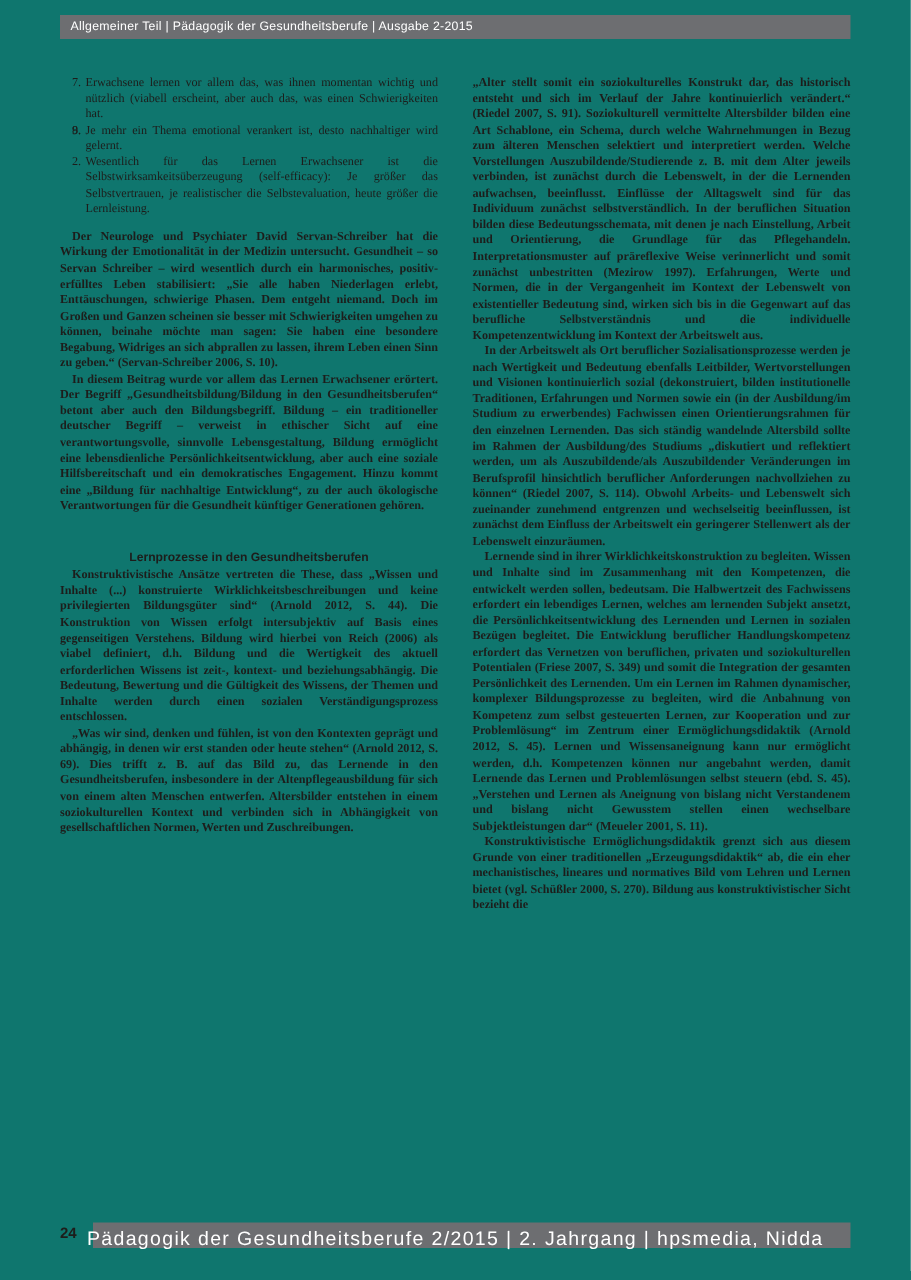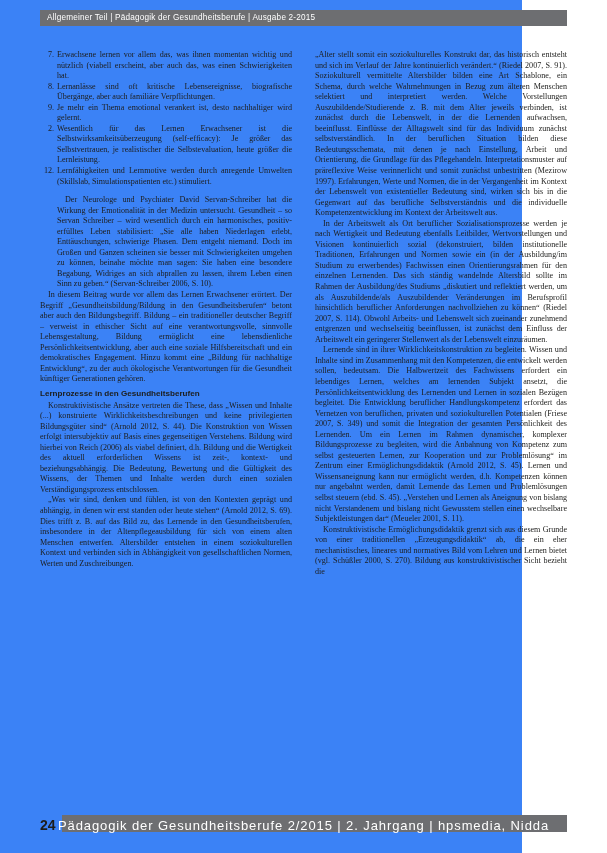--- a/index.html
+++ b/index.html
@@ -9,26 +9,26 @@
   body {
     width: 607px;
     height: 853px;
     background: #ffffff;
     font-family: "Liberation Serif", serif;
     color: #1a1a1a;
     position: relative;
     overflow: hidden;
   }
   .page {
-    width: 522px;
+    width: 607px;
     height: 853px;
     position: relative;
     box-sizing: border-box;
     padding: 0;
-    background: #3b82f6;
+    background: #0f766e;
   }
 
   
   .header {
     position: absolute;
     top: 0;
     left: 0;
     width: 607px;
     height: 30px;
   }
@@ -72,36 +72,36 @@
     hyphens: auto;
     -webkit-hyphens: auto;
     color: #1d1d1b;
   }
   .col-left { left: 0; }
   .col-right { left: 275px; }
 
   .col p {
     margin: 0 0 0 0;
     text-align: justify;
+    font-weight: bold;
   }
   .col p.spaced {
     margin-top: 8px;
-    margin-left: 17px;
   }
   .col p.indent {
     text-indent: 8px;
   }
   .subhead {
     font-family: "Liberation Sans", sans-serif;
     font-size: 8.1px;
     font-weight: bold;
-    margin-top: 4px;
+    margin-top: 24px;
     margin-bottom: 1px;
     color: #1d1d1b;
-    text-align: left;
+    text-align: center;
   }
 
   
   ol.numlist {
     margin: 0;
     padding: 0;
     list-style: none;
   }
   ol.numlist li {
     position: relative;
@@ -131,21 +131,21 @@
     left: 22px;
     width: 505px;
     height: 17px;
     background: #6d6e71;
   }
   .footer-pagenum {
     position: absolute;
     top: 2px;
     left: 0;
     font-family: "Liberation Sans", sans-serif;
-    font-size: 14px;
+    font-size: 10px;
     color: #1d1d1b;
     font-weight: bold;
   }
   .footer-text {
     position: absolute;
     top: 3px;
     left: 0;
     width: 527px;
     text-align: center;
     font-family: "Liberation Sans", sans-serif;
@@ -169,33 +169,28 @@
 
     <div class="col col-left">
 
       <ol class="numlist">
         <li>
           <span class="num">7.</span>
           <span>Erwachsene lernen vor allem das, was ihnen momentan wichtig und nützlich (viabell erscheint, aber auch das, was einen Schwierigkeiten hat.</span>
         </li>
         <li>
           <span class="num">8.</span>
-          <span>Lernanlässe sind oft kritische Lebensereignisse, biografische Übergänge, aber auch familiäre Verpflichtungen.</span>
         </li>
         <li>
           <span class="num">9.</span>
           <span>Je mehr ein Thema emotional verankert ist, desto nachhaltiger wird gelernt.</span>
         </li>
         <li>
           <span class="num">2.</span>
           <span>Wesentlich für das Lernen Erwachsener ist die Selbstwirksamkeitsüberzeugung (self-efficacy): Je größer das Selbstvertrauen, je realistischer die Selbstevaluation, heute größer die Lernleistung.</span>
-        </li>
-        <li>
-          <span class="num">12.</span>
-          <span>Lernfähigkeiten und Lernmotive werden durch anregende Umwelten (Skillslab, Simulationspatienten etc.) stimuliert.</span>
         </li>
       </ol>
 
       <p class="spaced indent">Der Neurologe und Psychiater David Servan-Schreiber hat die Wirkung der Emotionalität in der Medizin untersucht. Gesundheit – so Servan Schreiber – wird wesentlich durch ein harmonisches, positiv-erfülltes Leben stabilisiert: „Sie alle haben Niederlagen erlebt, Enttäuschungen, schwierige Phasen. Dem entgeht niemand. Doch im Großen und Ganzen scheinen sie besser mit Schwierigkeiten umgehen zu können, beinahe möchte man sagen: Sie haben eine besondere Begabung, Widriges an sich abprallen zu lassen, ihrem Leben einen Sinn zu geben.“ (Servan-Schreiber 2006, S. 10).</p>
       <p class="indent">In diesem Beitrag wurde vor allem das Lernen Erwachsener erörtert. Der Begriff „Gesundheitsbildung/Bildung in den Gesundheitsberufen“ betont aber auch den Bildungsbegriff. Bildung – ein traditioneller deutscher Begriff – verweist in ethischer Sicht auf eine verantwortungsvolle, sinnvolle Lebensgestaltung, Bildung ermöglicht eine lebensdienliche Persönlichkeitsentwicklung, aber auch eine soziale Hilfsbereitschaft und ein demokratisches Engagement. Hinzu kommt eine „Bildung für nachhaltige Entwicklung“, zu der auch ökologische Verantwortungen für die Gesundheit künftiger Generationen gehören.</p>
 
       <div class="subhead">Lernprozesse in den Gesundheitsberufen</div>
 
       <p class="indent">Konstruktivistische Ansätze vertreten die These, dass „Wissen und Inhalte (...) konstruierte Wirklichkeitsbeschreibungen und keine privilegierten Bildungsgüter sind“ (Arnold 2012, S. 44). Die Konstruktion von Wissen erfolgt intersubjektiv auf Basis eines gegenseitigen Verstehens. Bildung wird hierbei von Reich (2006) als viabel definiert, d.h. Bildung und die Wertigkeit des aktuell erforderlichen Wissens ist zeit-, kontext- und beziehungsabhängig. Die Bedeutung, Bewertung und die Gültigkeit des Wissens, der Themen und Inhalte werden durch einen sozialen Verständigungsprozess entschlossen.</p>
       <p class="indent">„Was wir sind, denken und fühlen, ist von den Kontexten geprägt und abhängig, in denen wir erst standen oder heute stehen“ (Arnold 2012, S. 69). Dies trifft z. B. auf das Bild zu, das Lernende in den Gesundheitsberufen, insbesondere in der Altenpflegeausbildung für sich von einem alten Menschen entwerfen. Altersbilder entstehen in einem soziokulturellen Kontext und verbinden sich in Abhängigkeit von gesellschaftlichen Normen, Werten und Zuschreibungen.</p>

